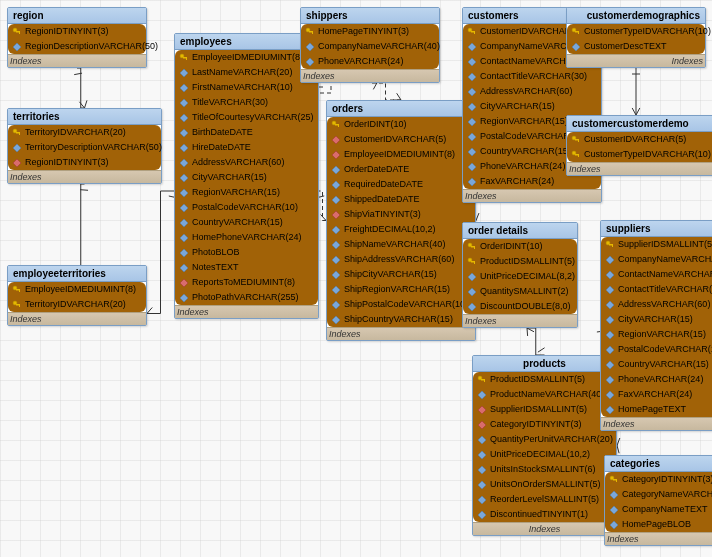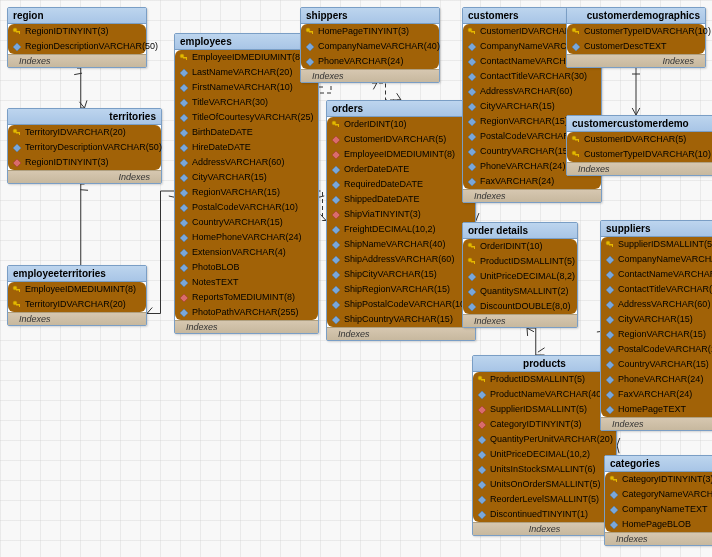--- a/index.html
+++ b/index.html
@@ -56,21 +56,21 @@
     height: 10px;
     margin-right: 3px;
     flex-shrink: 0;
   }
   .col .icon svg { display:block; }
   .entity-footer {
     background: linear-gradient(#d6c7b0, #c7b89e);
     border-top: 1px solid #b0a080;
     font-size: 9px;
     font-style: italic;
-    padding: 1px 11px;
+    padding: 1px 2px;
     color: #333;
     cursor: pointer;
   }
   svg.connections {
     position: absolute;
     top: 0; left: 0;
     width: 712px;
     height: 557px;
     pointer-events: none;
   }
@@ -139,21 +139,21 @@
             <svg viewBox="0 0 10 10" width="10" height="10">
               <polygon points="5,1 9,5 5,9 1,5" fill="#7aa7d9" stroke="#4a7ab0" stroke-width="0.5"></polygon>
             </svg>
           </span>
           <span>RegionDescription</span> 
           <span>VARCHAR(50)</span>
         </div>
       </div>
       <div class="entity-footer">Indexes</div>
     </div>
-    <div class="entity" style="left: 7px; top: 108px; width: 155px; text-align: right;">
+    <div class="entity" style="left: 7px; top: 108px; width: 155px;">
       <div class="entity-header">territories</div>
       <div class="entity-body">
         <div class="col">
           <span class="icon">
             <svg viewBox="0 0 10 10" width="10" height="10">
               <circle cx="3" cy="3" r="2" fill="#e6b800" stroke="#b38f00" stroke-width="0.5"></circle>
               <rect x="4" y="4" width="4" height="1.5" fill="#e6b800"></rect>
               <rect x="7" y="4" width="1" height="3" fill="#e6b800"></rect>
             </svg>
           </span>
@@ -323,29 +323,20 @@
           <span>VARCHAR(15)</span>
         </div>
         <div class="col">
           <span class="icon">
             <svg viewBox="0 0 10 10" width="10" height="10">
               <polygon points="5,1 9,5 5,9 1,5" fill="#7aa7d9" stroke="#4a7ab0" stroke-width="0.5"></polygon>
             </svg>
           </span>
           <span>HomePhone</span> 
           <span>VARCHAR(24)</span>
-        </div>
-        <div class="col">
-          <span class="icon">
-            <svg viewBox="0 0 10 10" width="10" height="10">
-              <polygon points="5,1 9,5 5,9 1,5" fill="#7aa7d9" stroke="#4a7ab0" stroke-width="0.5"></polygon>
-            </svg>
-          </span>
-          <span>Extension</span> 
-          <span>VARCHAR(4)</span>
         </div>
         <div class="col">
           <span class="icon">
             <svg viewBox="0 0 10 10" width="10" height="10">
               <polygon points="5,1 9,5 5,9 1,5" fill="#7aa7d9" stroke="#4a7ab0" stroke-width="0.5"></polygon>
             </svg>
           </span>
           <span>Photo</span> 
           <span>BLOB</span>
         </div>

